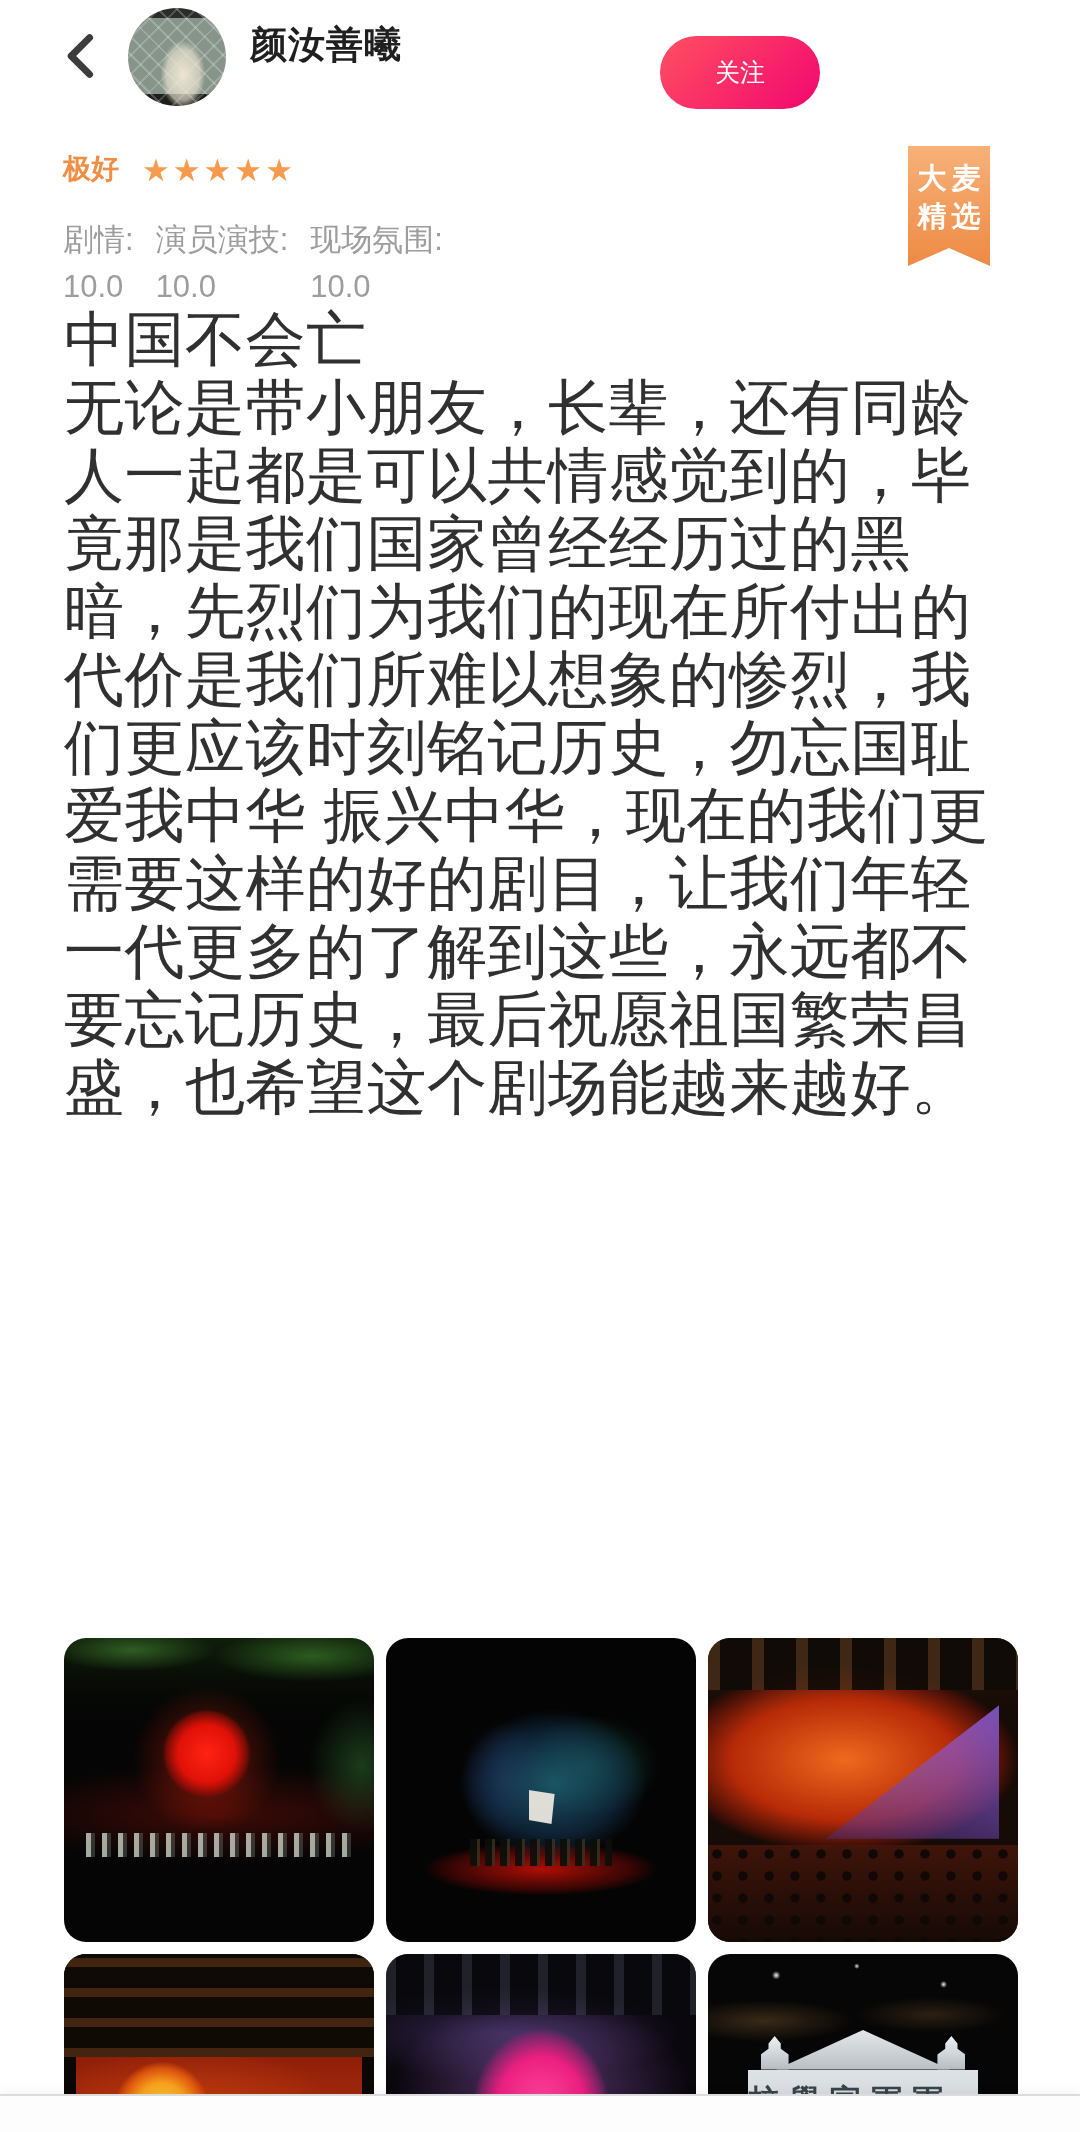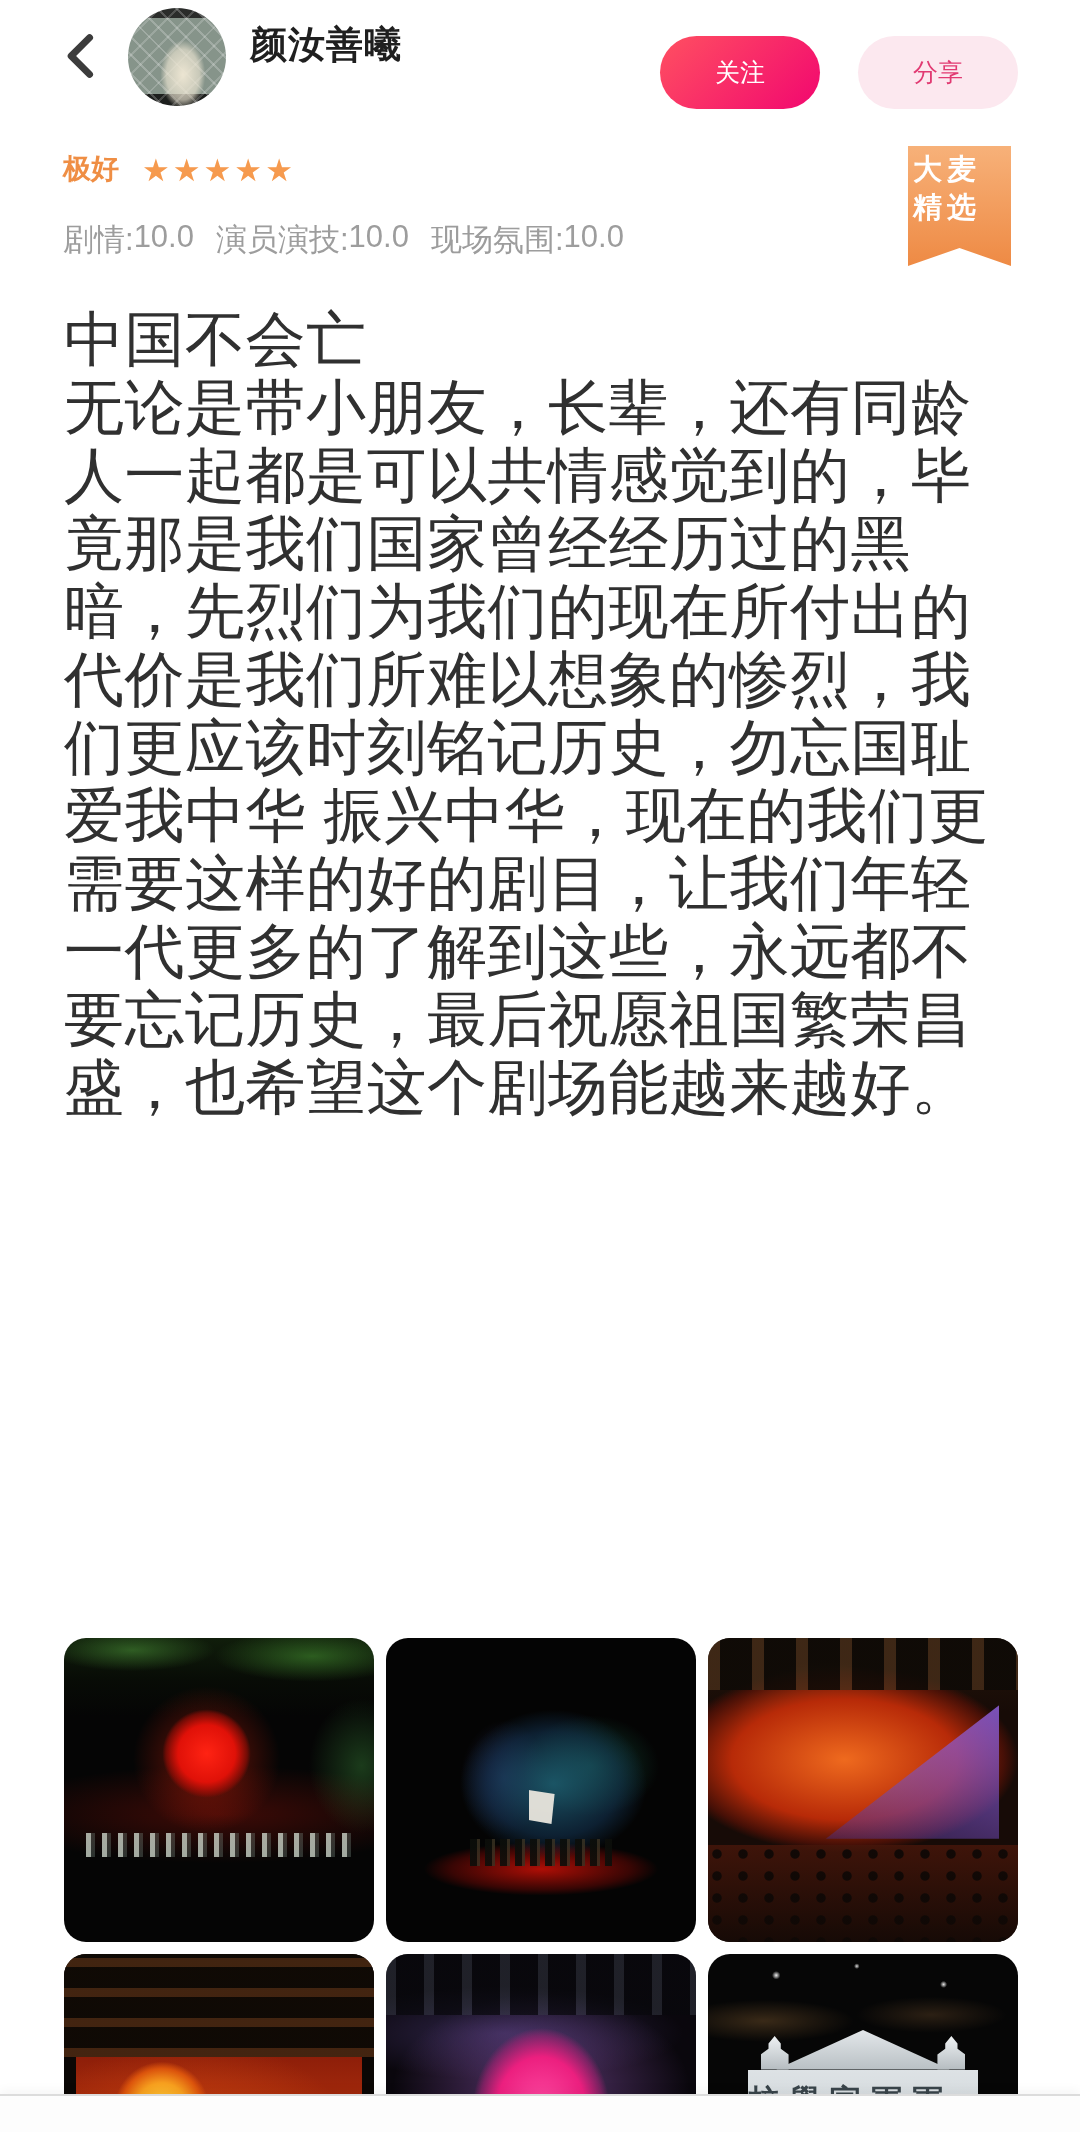--- a/index.html
+++ b/index.html
@@ -24,27 +24,27 @@
     position:absolute;top:36px;height:73px;border:none;border-radius:38px;
     font-size:25px;display:flex;align-items:center;justify-content:center;
     font-family:inherit;cursor:pointer;padding:0;
   }
   .btn-follow{left:660px;width:160px;color:#fff;background:linear-gradient(135deg,#ff5061 0%,#f30e6e 90%);}
   .btn-share{left:858px;width:160px;color:#e13a72;background:#fce8ef;}
   
   .grade{position:absolute;left:63px;top:150px;font-size:28px;font-weight:600;color:#ef8e44;}
   .stars{position:absolute;left:142px;top:152px;font-size:31px;color:#f69a4e;letter-spacing:3px;}
   .scores{position:absolute;left:63px;top:219px;display:flex;gap:22px;font-size:31px;color:#9d9d9d;}
-  .scores .item{display:flex;}
+  .scores .item{display:flex;gap:8px;flex-direction:column;}
   .badge{
-    position:absolute;left:908px;top:146px;width:103px;height:120px;color:#fff;
+    position:absolute;left:908px;top:146px;width:82px;height:120px;color:#fff;
     background:linear-gradient(180deg,#f7b179 0%,#ee8a44 100%);
     clip-path:polygon(0 0,100% 0,100% 100%,50% 85%,0 100%);
-    text-align:left;font-weight:bold;font-size:29px;line-height:38px;letter-spacing:5px;
-    padding-top:4px;box-sizing:border-box;
+    text-align:center;font-weight:bold;font-size:29px;line-height:38px;letter-spacing:5px;
+    padding-top:13px;box-sizing:border-box;
   }
   .badge div{text-indent:5px;}
   
   .review{
     position:absolute;left:64px;top:306px;width:960px;
     font-size:60px;line-height:68px;color:#303030;letter-spacing:0.5px;
   }
   .review p{margin:0;}
   
   .photos{
@@ -184,21 +184,20 @@
   <div class="back">
     <span>
       <svg viewBox="0 0 24 24">
           <path d="M15.5 3.5 L7 12 L15.5 20.5" stroke="#3c3c3c" stroke-width="3.2" fill="none" stroke-linecap="round" stroke-linejoin="round"></path>
         </svg>
     </span>
   </div>
   <div class="avatar"></div>
   <div class="uname">颜汝善曦</div>
   <button class="btn btn-follow">关注</button>
-  <button class="btn btn-share">分享</button>
 
   <div class="grade">极好</div>
   <div class="stars">★★★★★</div>
   <div class="scores">
     <div class="item">
       <span>剧情:</span>
       <span>10.0</span>
     </div>
     <div class="item">
       <span>演员演技:</span>

